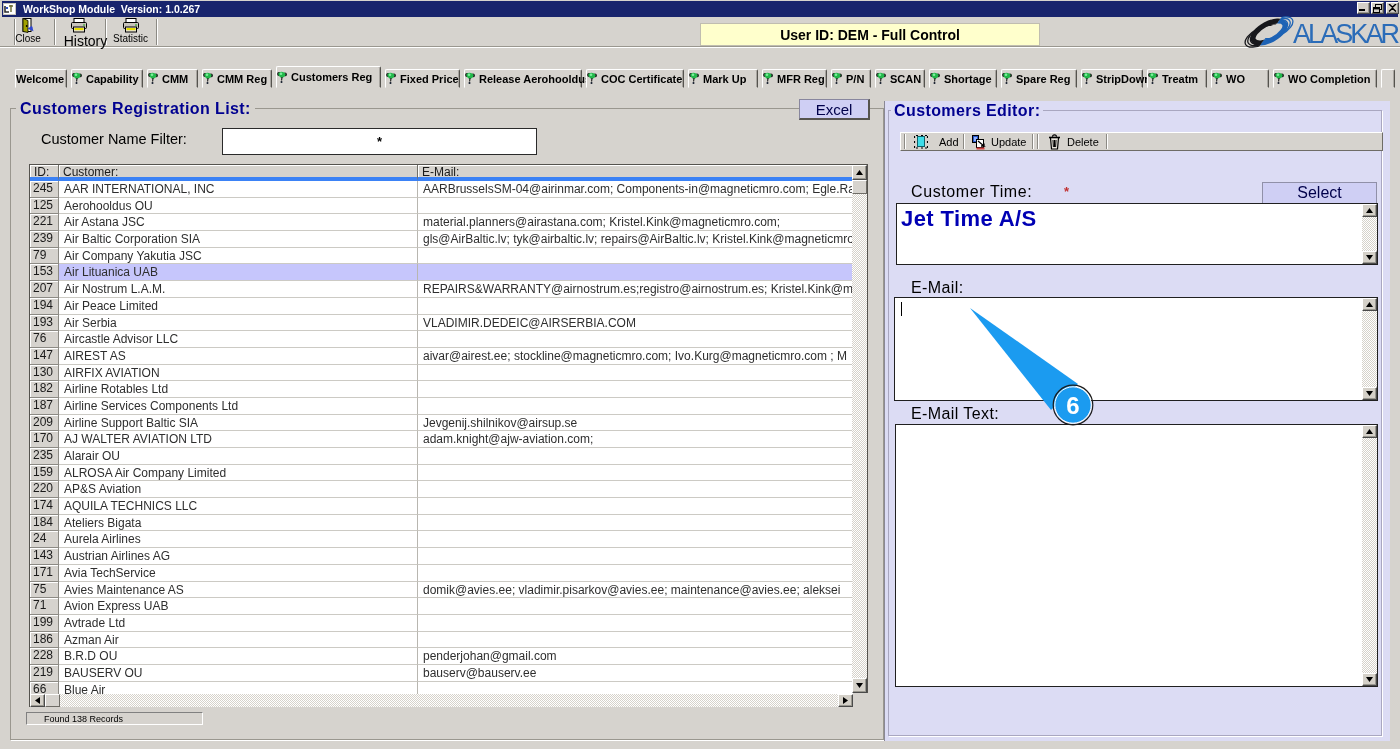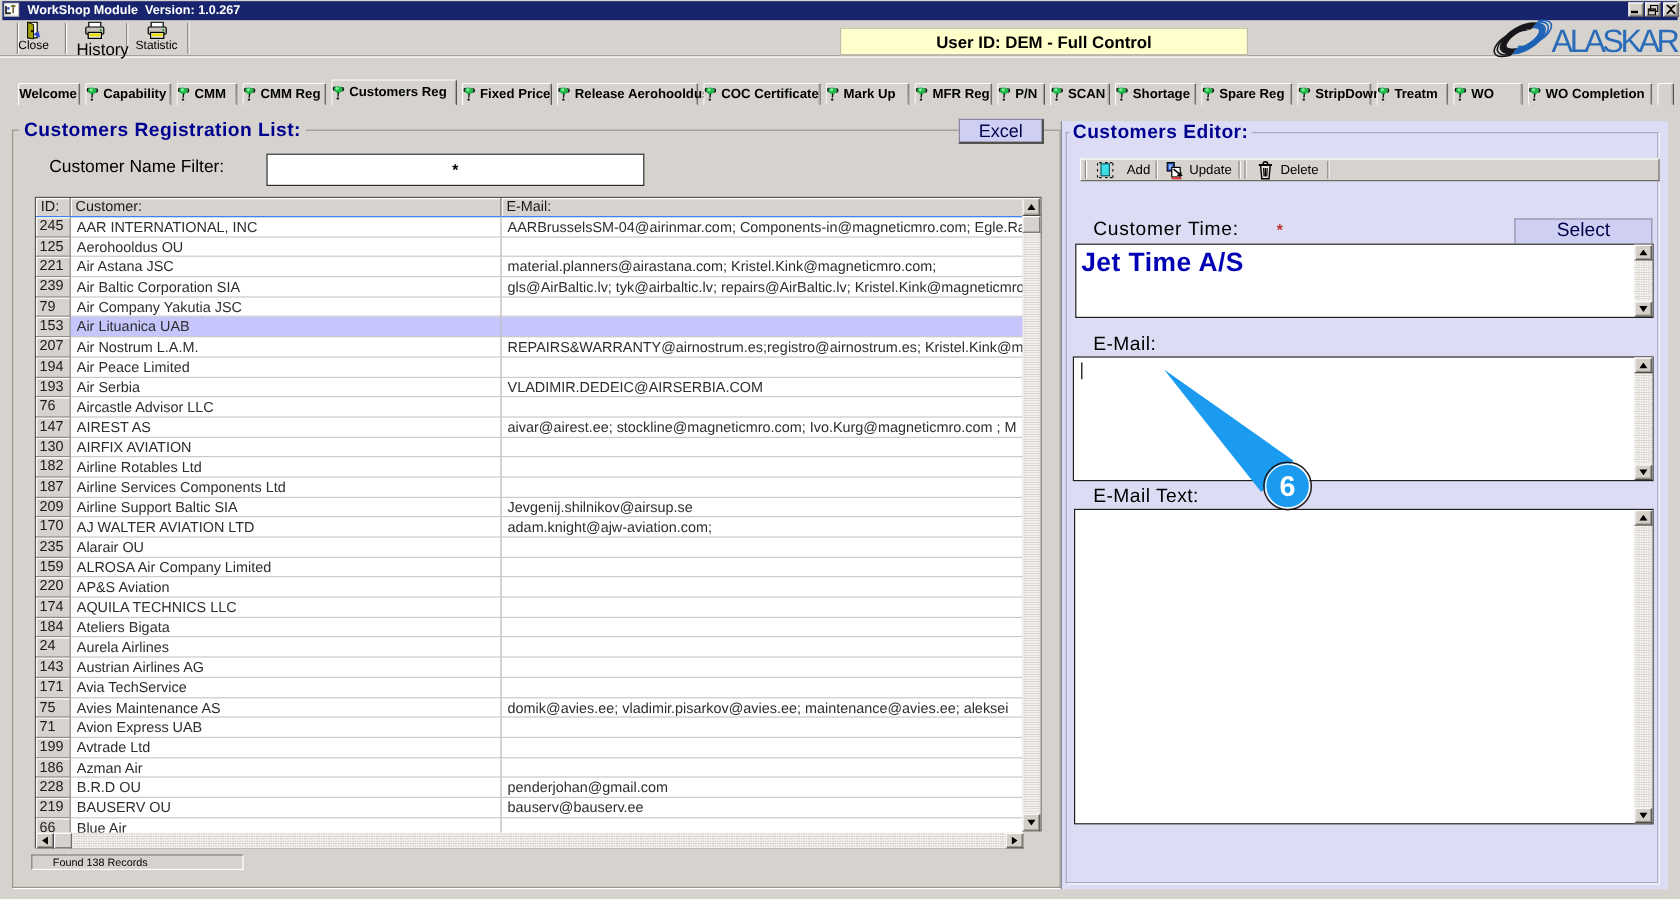--- a/index.html
+++ b/index.html
@@ -6,21 +6,21 @@
 body{background:#d6d3ce;font-family:"Liberation Sans",sans-serif;position:relative}
 .abs{position:absolute}
 .navy{color:#000090}
 .raised{border:1px solid;border-color:#fff #6e6c66 #6e6c66 #fff}
 .dither{background-image:conic-gradient(#fff 25%,#d6d2ca 25% 50%,#fff 50% 75%,#d6d2ca 75%);background-size:2px 2px}
 .sbtn{position:absolute;background:#d4d0c8;border:1px solid;border-color:#fff #4a4a4a #4a4a4a #fff;box-shadow:inset -1px -1px 0 #9a9890;display:flex;align-items:center;justify-content:center}
 .grp{position:absolute;border:1px solid #9a978f;box-shadow:1px 1px 0 #fff}
 .tab{flex:0 0 auto;height:19px;background:#d6d3ce;border:1px solid;border-color:#fff #55534e #d6d3ce #fff;border-radius:2px 2px 0 0;font-size:11px;font-weight:bold;color:#000;margin-right:4px;white-space:nowrap;display:flex;align-items:center;justify-content:flex-start;box-shadow:inset -1px 0 0 #a8a5a0}
 .tab.on{height:22px}
 .ti{margin-right:4px;flex:0 0 auto}
-.hc{font-size:12px;color:#1a1a1a;line-height:15px;padding-left:4px;border-right:1px solid #716f68;border-bottom:1px solid #3b82f6;background:#d6d3ce;box-shadow:inset 1px 1px 0 #fff;overflow:hidden;white-space:nowrap}
+.hc{font-size:12px;color:#1a1a1a;line-height:15px;padding-left:4px;border-right:1px solid #716f68;border-bottom:4px solid #3b82f6;background:#d6d3ce;box-shadow:inset 1px 1px 0 #fff;overflow:hidden;white-space:nowrap}
 .gr{display:flex;height:16.7px}
 .cid{width:29px;flex:0 0 29px;background:#d6d3ce;border-right:1px solid #8c8a84;border-bottom:1px solid #8c8a84;box-shadow:inset 1px 1px 0 #fff;font-size:12px;color:#1a1a1a;line-height:15.5px;padding-left:3px}
 .cn{width:359px;flex:0 0 359px;border-bottom:1px solid #cccac4;border-right:1px solid #b8b6b0;font-size:12px;color:#2e2e2e;line-height:16px;padding-left:5px;white-space:nowrap;overflow:hidden}
 .cm{flex:1;border-bottom:1px solid #cccac4;font-size:12px;color:#2e2e2e;line-height:16px;padding-left:5px;white-space:nowrap;overflow:hidden}
 .sel{background:#c6c6fc}
 </style></head>
 <body>
 
 <div class="abs" id="titlebar" style="left:2px;top:1px;width:1396px;height:16px;background:#18246d"></div>
 <div class="abs" style="left:3px;top:2px;width:14px;height:13px"><svg width="14" height="13">

